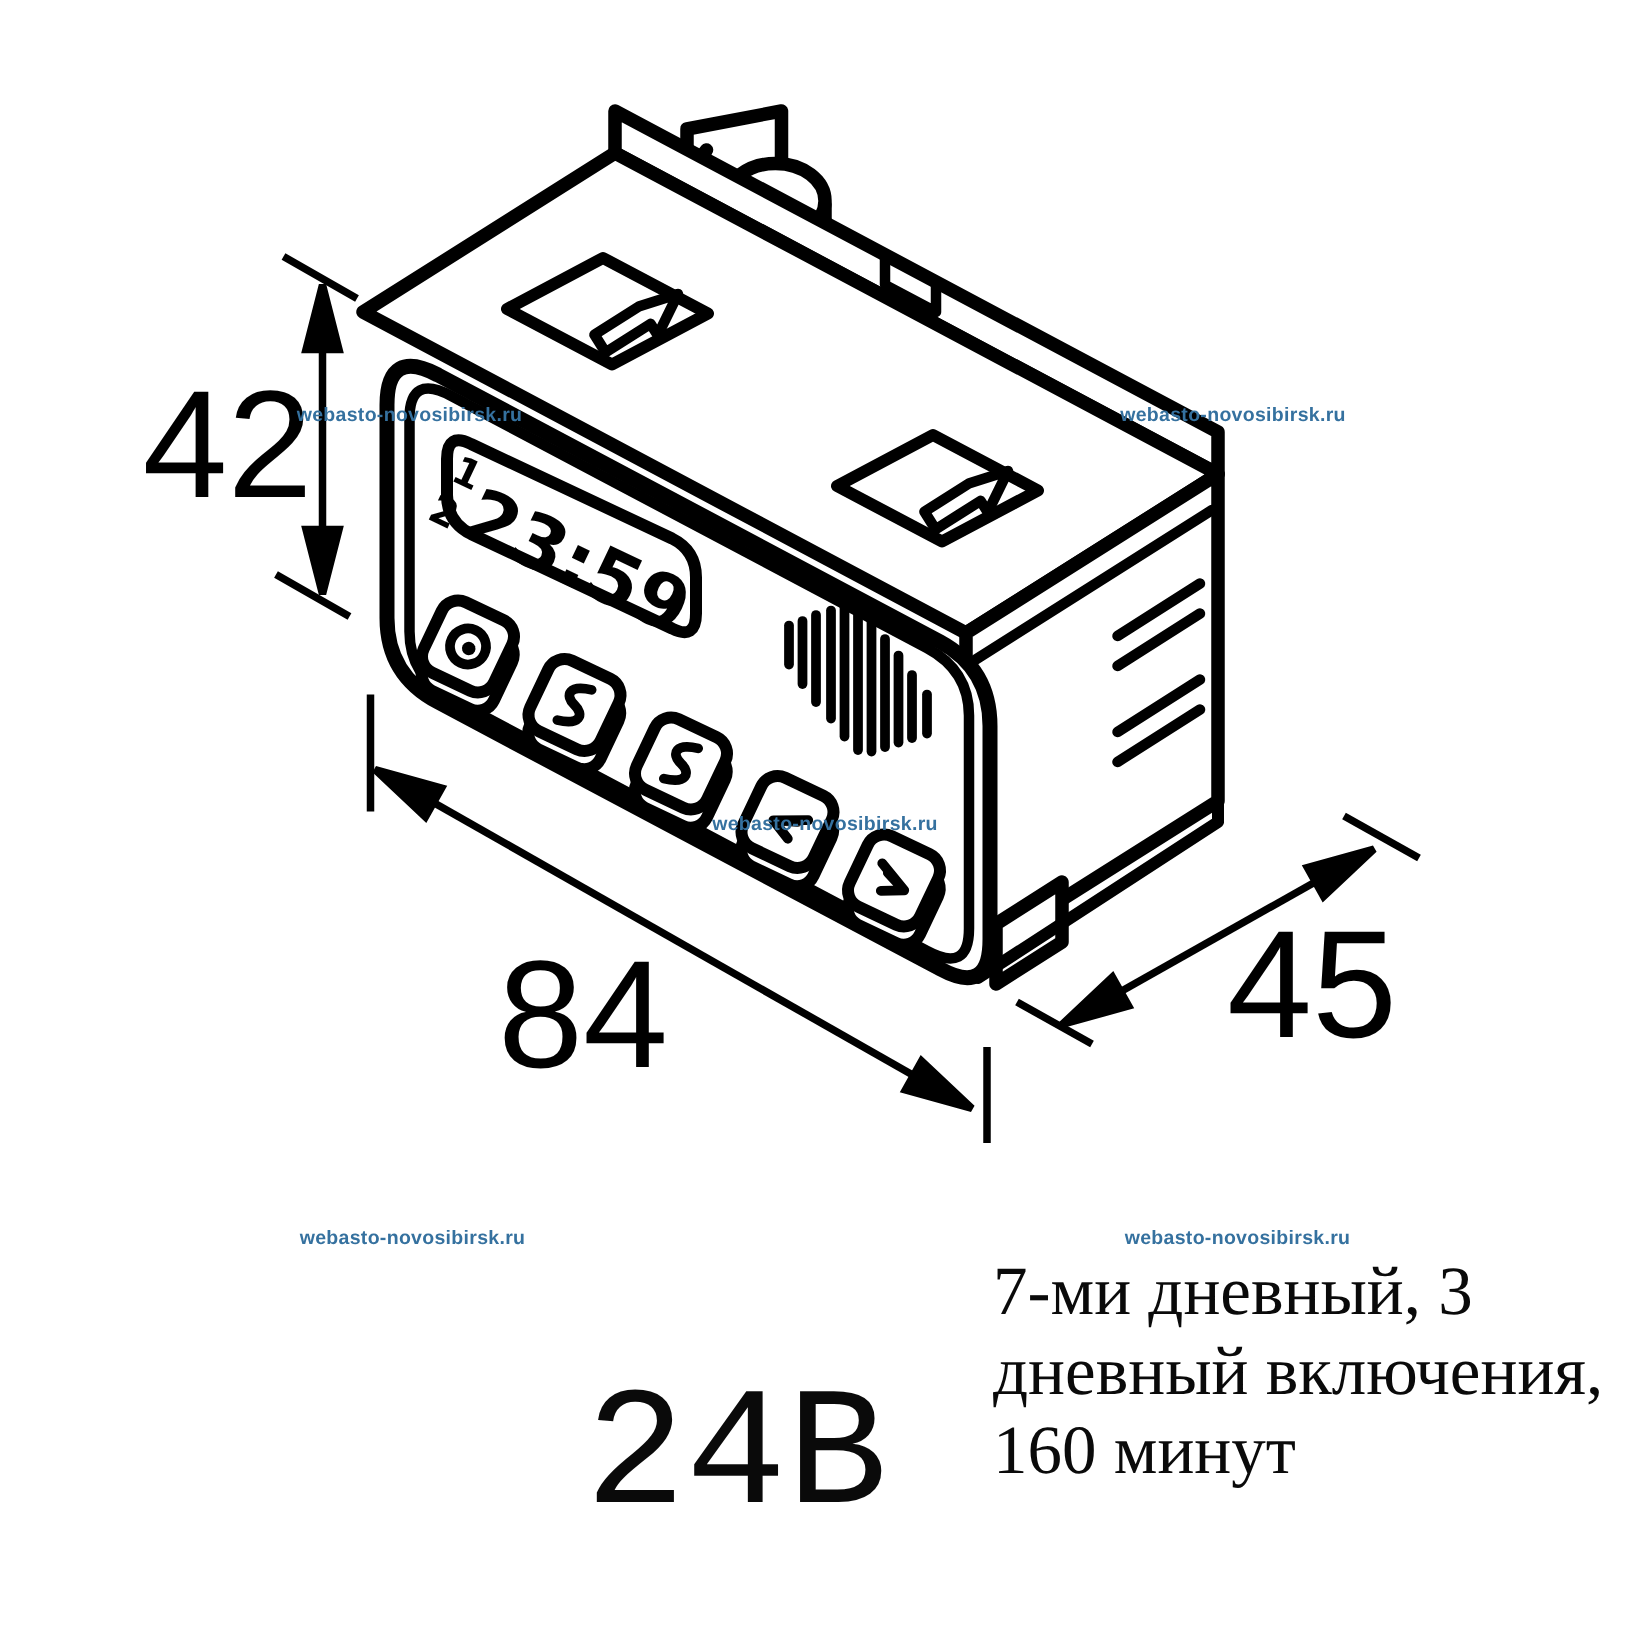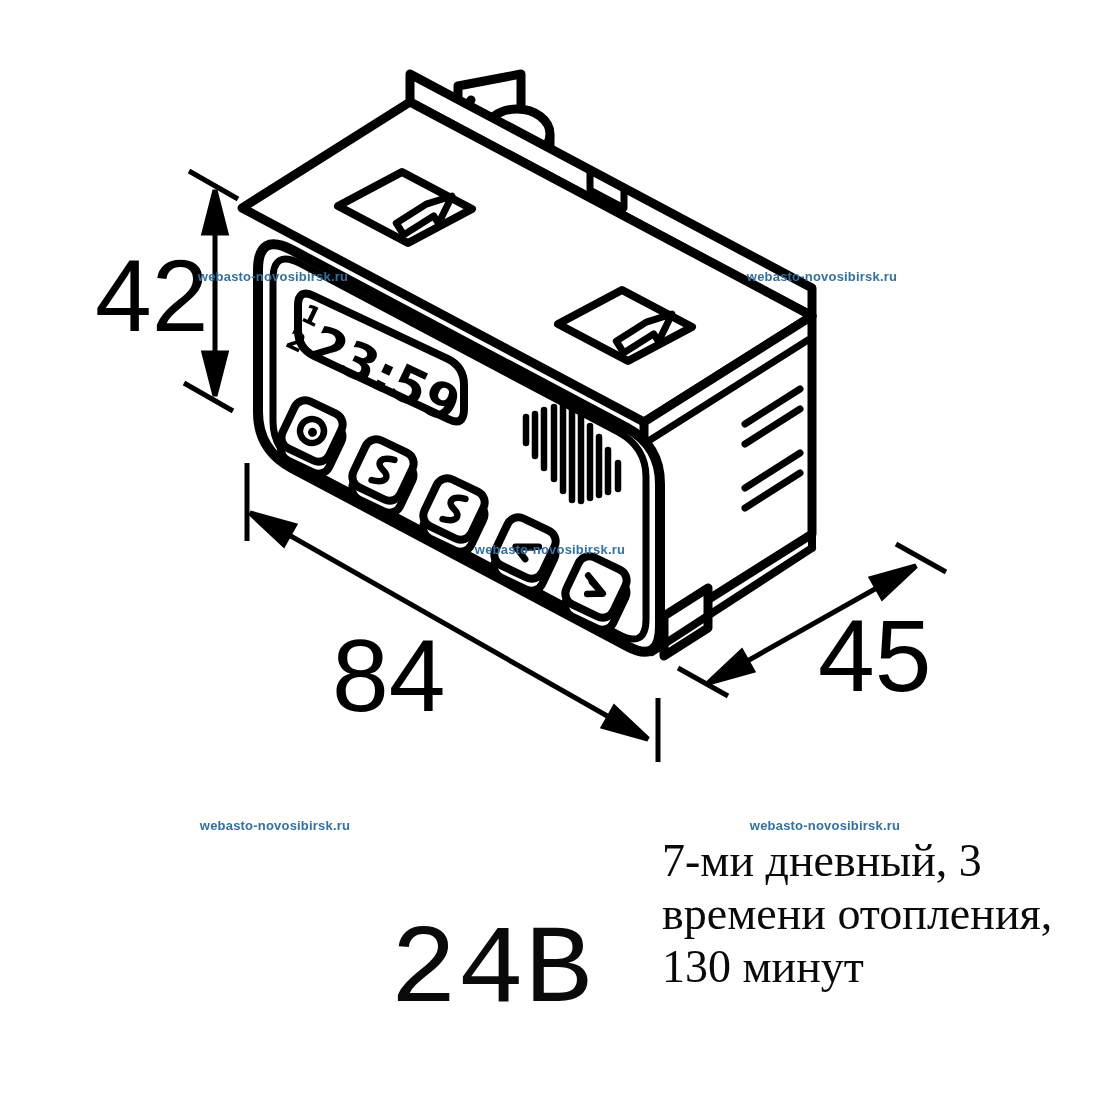--- a/index.html
+++ b/index.html
@@ -152,16 +152,16 @@
 
   <div class="wm" style="left: 273px; top: 276px; color: rgb(53, 113, 159);">webasto-novosibirsk.ru</div>
   <div class="wm" style="left: 822px; top: 276px; color: rgb(53, 113, 159);">webasto-novosibirsk.ru</div>
   <div class="wm" style="left: 550px; top: 549px; color: rgb(53, 113, 159);">webasto-novosibirsk.ru</div>
   <div class="wm" style="left: 275px; top: 825px; color: rgb(53, 113, 159);">webasto-novosibirsk.ru</div>
   <div class="wm" style="left: 825px; top: 825px; color: rgb(53, 113, 159);">webasto-novosibirsk.ru</div>
 
   <div id="voltage">24В</div>
   <div id="description">
     <div>7-ми дневный, 3</div>
-    <div>времени отопления,</div>
-    <div>130 минут</div>
+    <div>дневный включения,</div>
+    <div>160 минут</div>
   </div>
 </div>
 
 </body></html>

